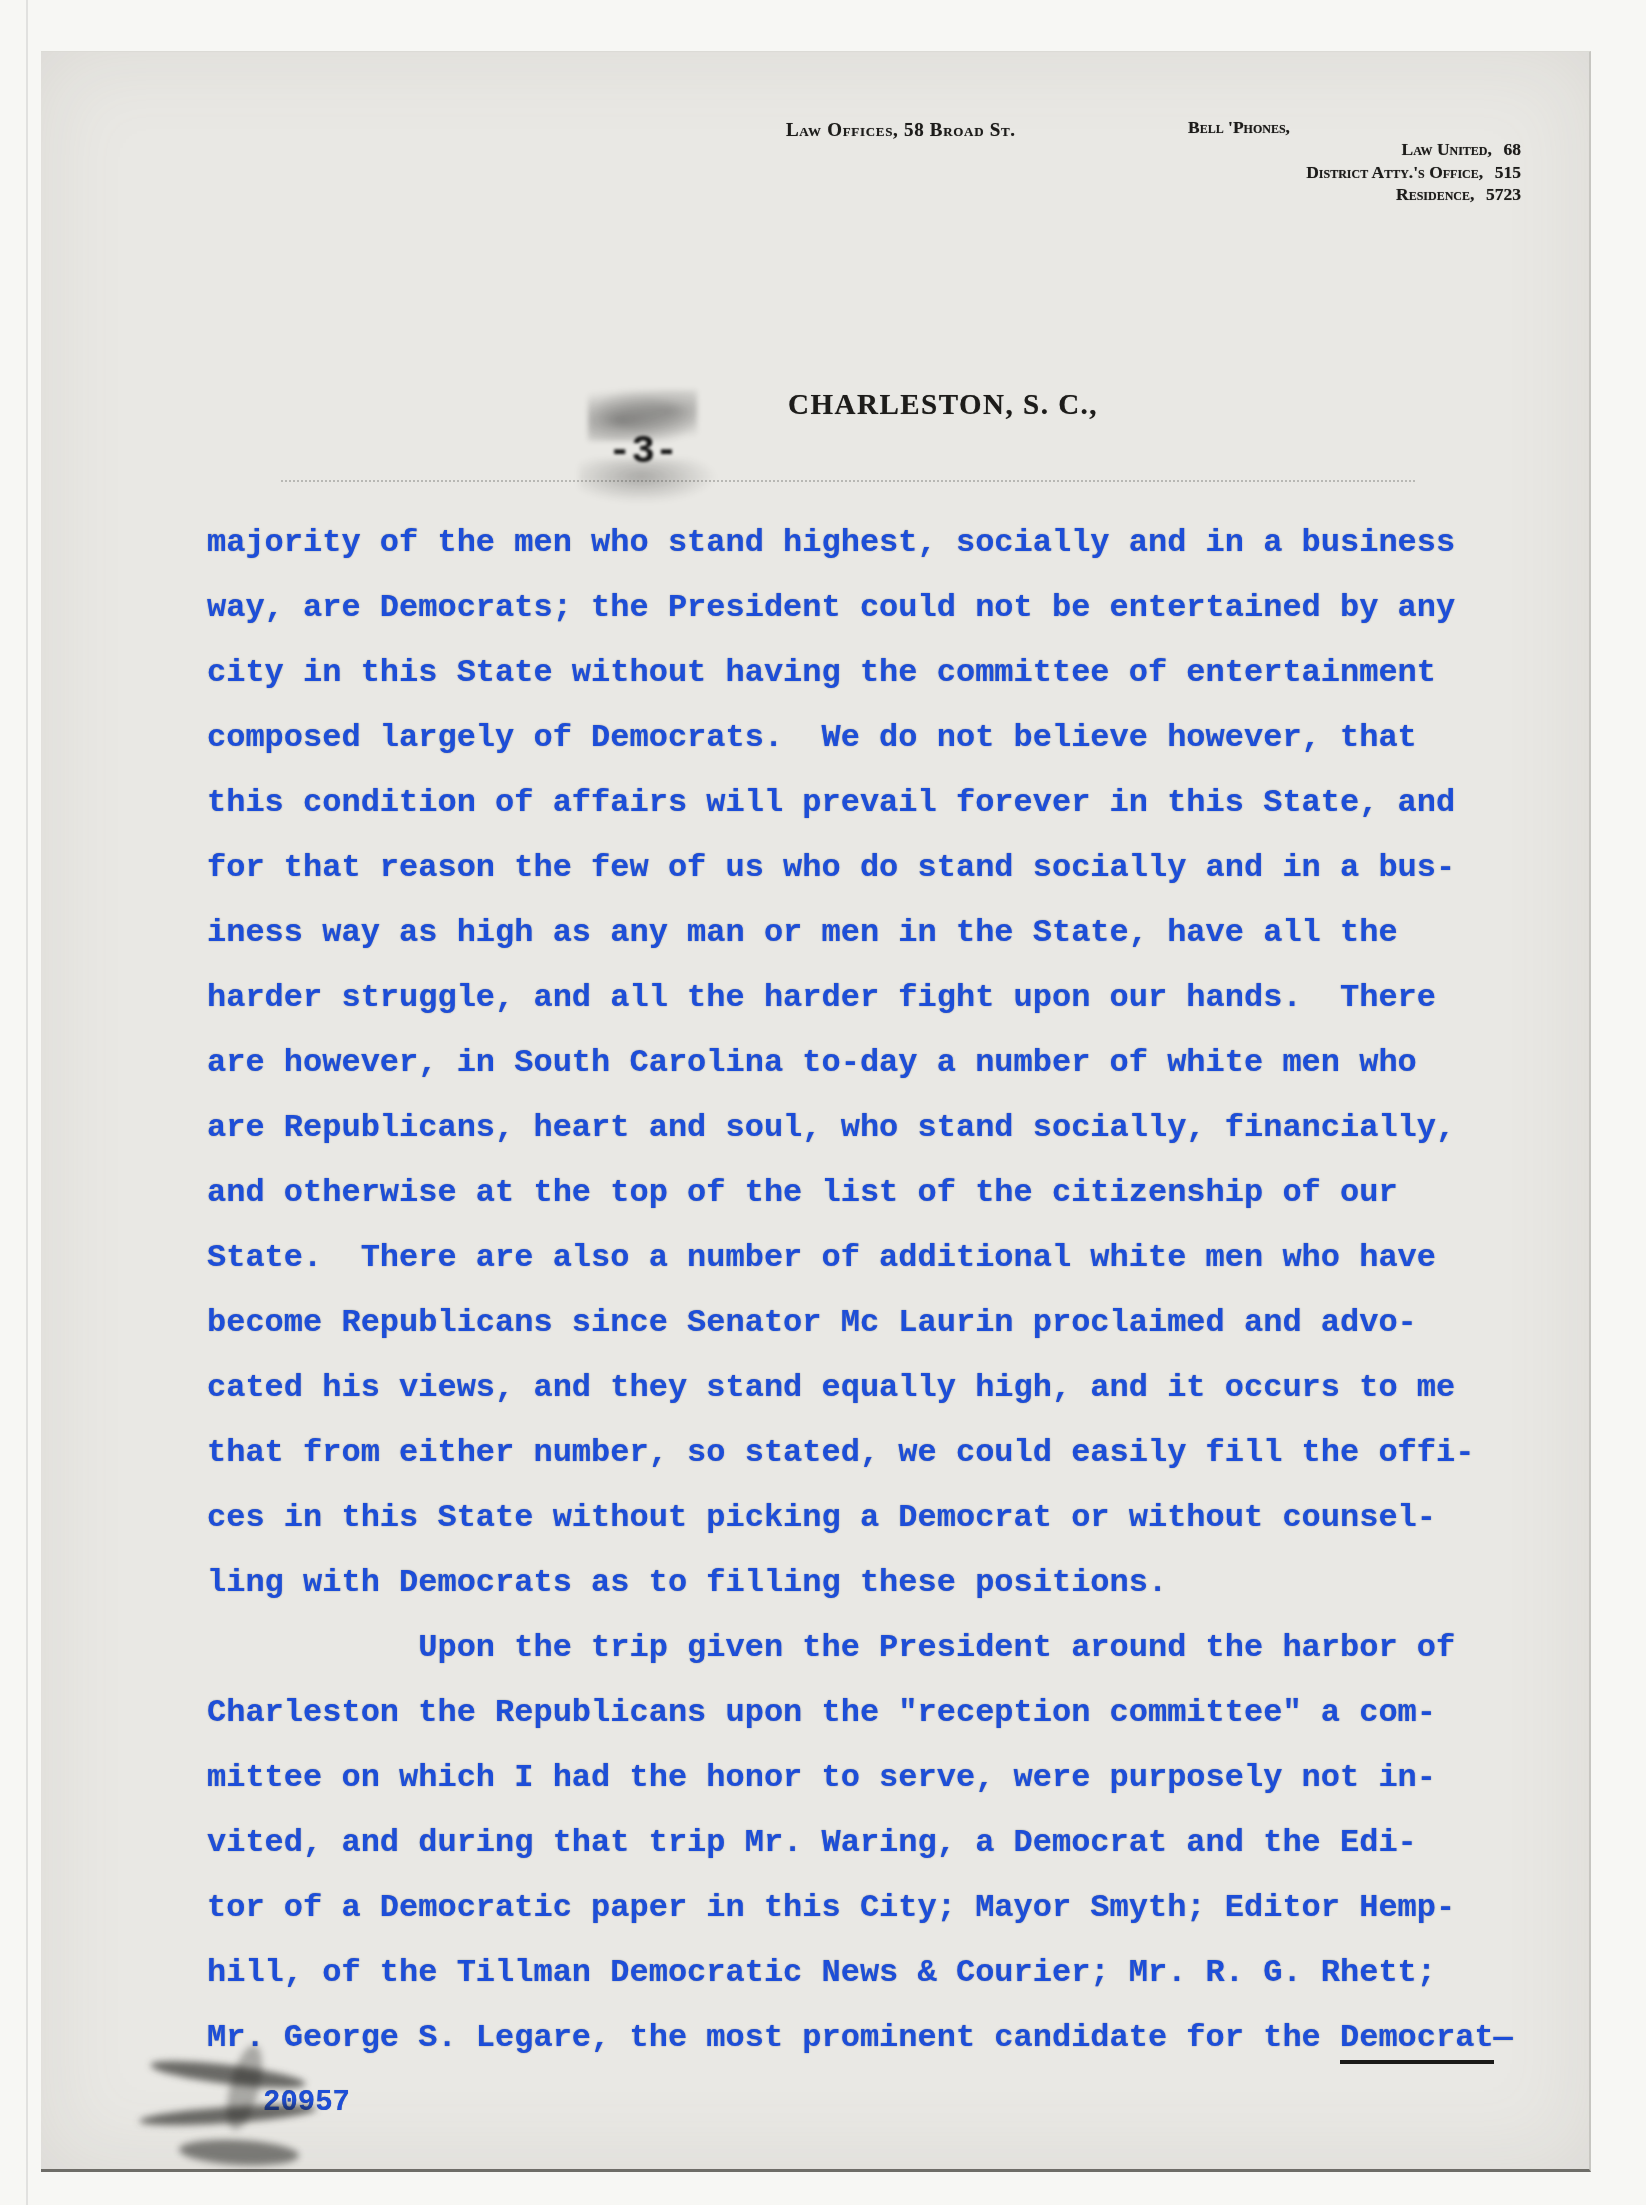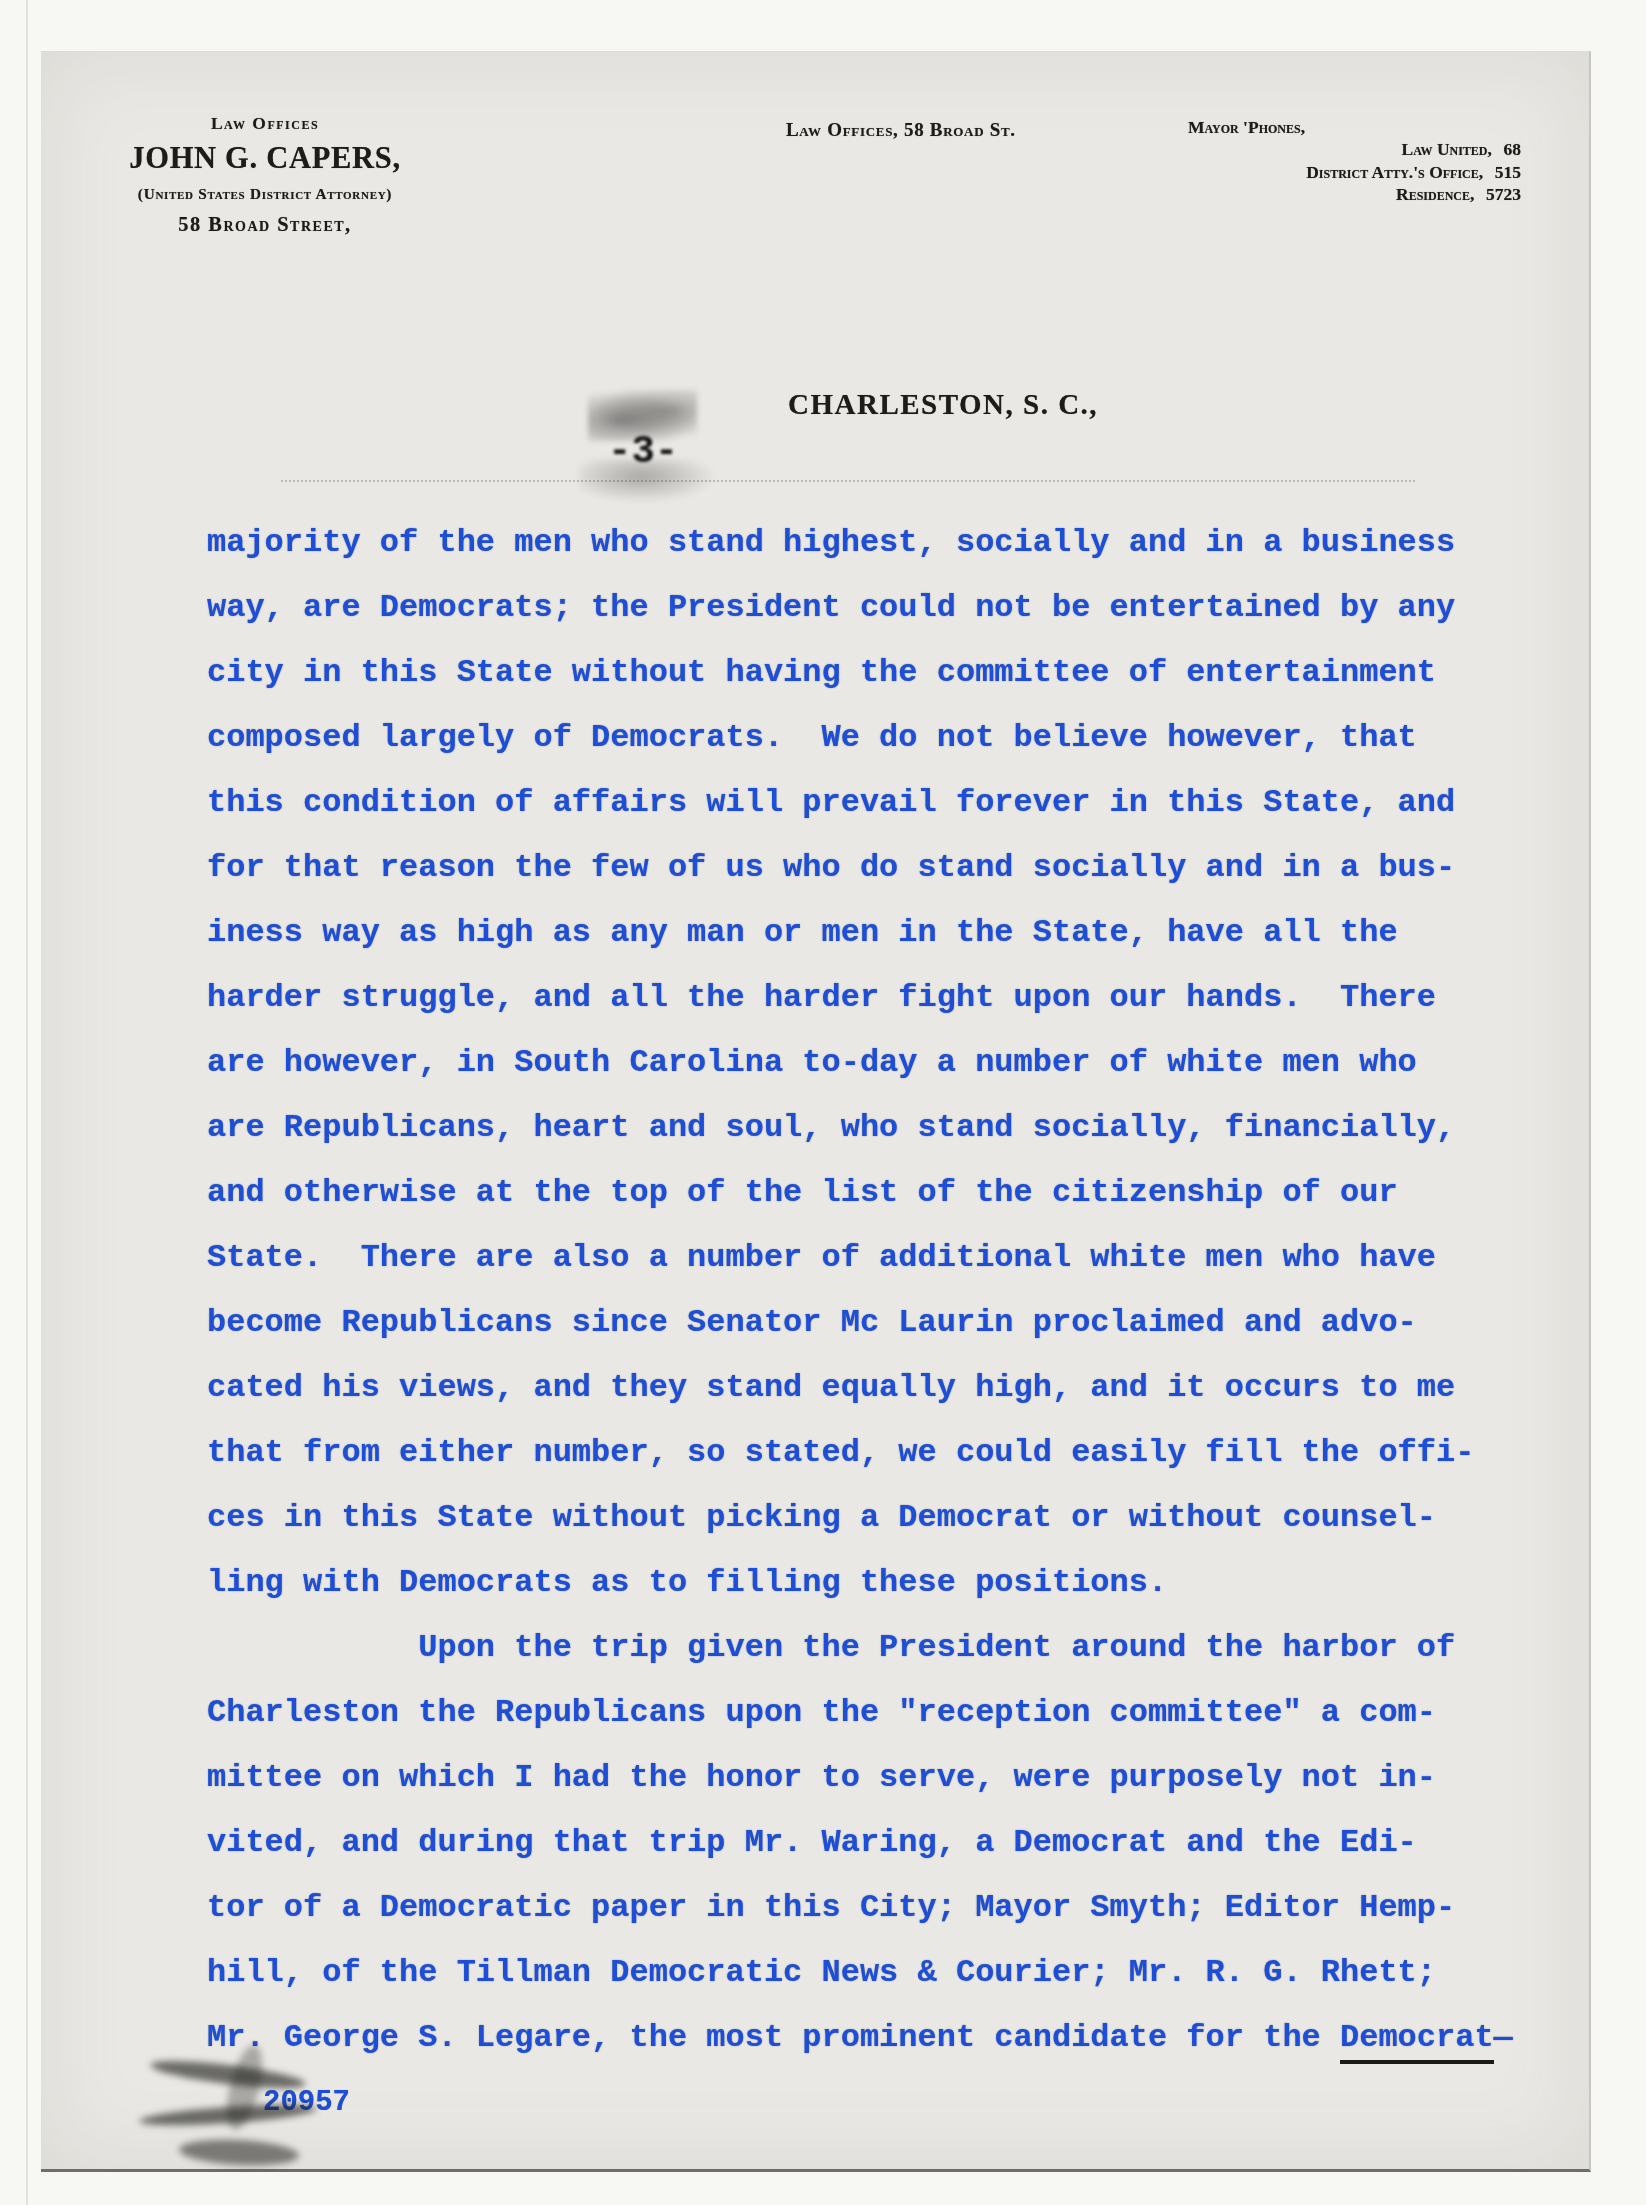--- a/index.html
+++ b/index.html
@@ -90,31 +90,25 @@
   .smudge.s3{left:138px;top:2088px;width:120px;height:25px;border-radius:50%;transform:rotate(3deg);opacity:.85;}
   .smudge.s4{left:189px;top:1992px;width:29px;height:87px;border-radius:50%;transform:rotate(14deg);opacity:.5;}
 </style>
 </head>
 <body>
 
 <div class="scan-edge-line"></div>
 
 <div class="paper">
 
-  <div class="lh-left">
-    <div class="lh-offices">Law Offices</div>
-    <div class="lh-name">JOHN G. CAPERS,</div>
-    <div class="lh-title">(United States District Attorney)</div>
-    <div class="lh-address">58 Broad Street,</div>
-  </div>
 
   <div class="lh-center">Law Offices, 58 Broad St.</div>
 
   <div class="phones">
-    <div class="ph-header">Mayor 'Phones,</div>
+    <div class="ph-header">Bell 'Phones,</div>
     <div class="ph-entry">
       <span>Law United,</span><span class="ph-number">68</span>
     </div>
     <div class="ph-entry">
       <span>District Atty.'s Office,</span><span class="ph-number">515</span>
     </div>
     <div class="ph-entry">
       <span>Residence,</span><span class="ph-number">5723</span>
     </div>
   </div>

